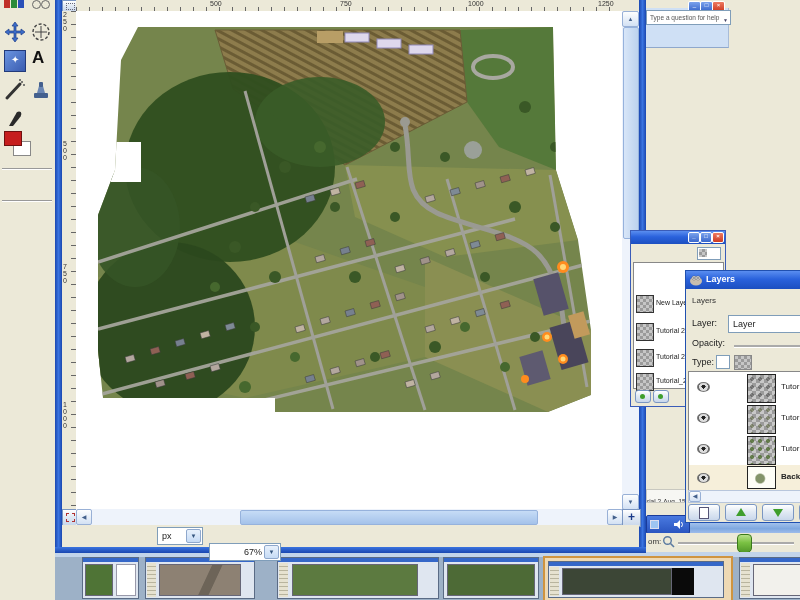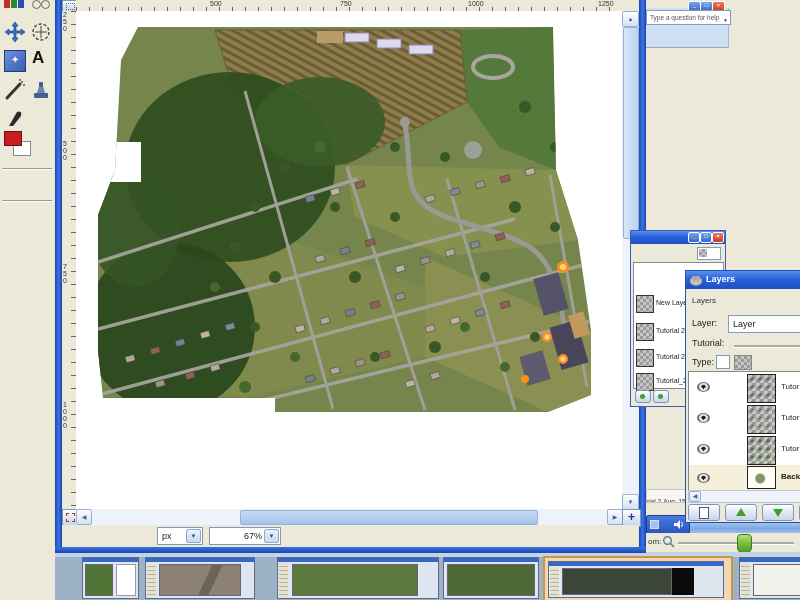--- a/index.html
+++ b/index.html
@@ -348,21 +348,21 @@
   </div>
   <div class="abs xbtn" style="left:567px;top:509px;width:17px;height:16px;border-radius:0;color:#1a3a8a;font-weight:bold;font-size:12px;text-align:center;line-height:14px">
     <span>+</span>
   </div>
 
   <div class="abs" style="left:7px;top:525px;width:577px;height:22px;background:#ece9d8">
     <div class="abs inset" style="left:95px;top:2px;width:44px;height:16px">
       <span style="position:absolute;left:4px;top:3px;font-size:9px;color:#222">px</span>
       <span class="combo-arrow"><span>▼</span></span>
     </div>
-    <div class="abs inset" style="left:147px;top:2px;width:70px;height:16px">
+    <div class="abs inset" style="left:147px;top:18px;width:70px;height:16px">
       <span style="position:absolute;right:18px;top:3px;font-size:9px;color:#222">67%</span>
       <span class="combo-arrow"><span>▼</span></span>
     </div>
   </div>
 </div>
 
 <div class="abs" style="left:630px;top:230px;width:94px;height:175px;background:#ece9d8;border:1px solid #3a5cb8;z-index:8">
   <div class="titlebar abs" style="left:0;top:0;width:94px;height:13px">
     <div class="abs winbtn" style="right:25px;top:1px;width:10px;height:9px"><span>_</span></div>
     <div class="abs winbtn" style="right:13px;top:1px;width:10px;height:9px"><span>□</span></div>
@@ -406,21 +406,21 @@
       <circle cx="5" cy="4" r="0.8" fill="#222"></circle>
         <circle cx="9" cy="4" r="0.8" fill="#222"></circle>
     </svg>
     <span class="abs" style="left:20px;top:3px;font-size:9px">Layers</span>
   </div>
   <span class="abs" style="left:6px;top:25px;font-size:8px;color:#333">Layers</span>
   <span class="abs" style="left:6px;top:47px;font-size:9px;color:#222">Layer:</span>
   <div class="abs inset" style="left:42px;top:44px;width:88px;height:16px">
     <span style="position:absolute;left:4px;top:3px;font-size:9px;color:#222">Layer</span>
   </div>
-  <span class="abs" style="left:6px;top:67px;font-size:9px;color:#222">Tutorial:</span>
+  <span class="abs" style="left:6px;top:67px;font-size:9px;color:#222">Opacity:</span>
   <div class="abs groove" style="left:48px;top:74px;width:82px"></div>
   <span class="abs" style="left:6px;top:86px;font-size:9px;color:#222">Type:</span>
   <div class="abs inset" style="left:30px;top:84px;width:12px;height:12px"></div>
   <div class="abs checker-sm" style="left:48px;top:84px;width:16px;height:13px;border:1px solid #888"></div>
 
   <div class="abs" style="left:2px;top:100px;width:127px;height:118px;background:#fff;border:1px solid #888;overflow:hidden">
     <div class="lrow" style="top:0">
       <span class="eye abs" style="left:8px;top:10px"></span>
       <span class="lthumb checker" style="background-image:radial-gradient(circle at 50% 50%,rgba(70,70,70,.55) 0 30%,rgba(0,0,0,0) 38%),conic-gradient(#9a9a9a 25%,#c8c8c8 0 50%,#9a9a9a 0 75%,#c8c8c8 0)"></span>
       <span class="lname">Tutoria</span>

